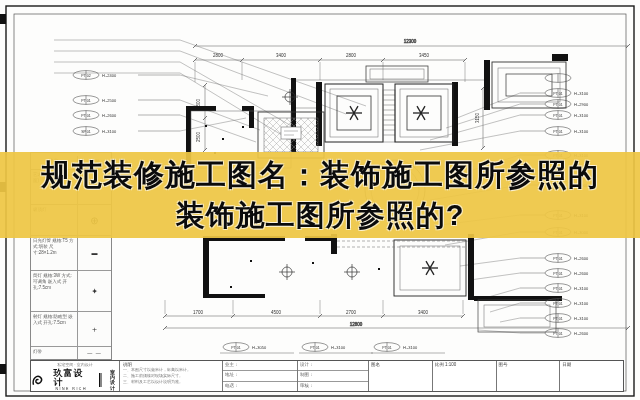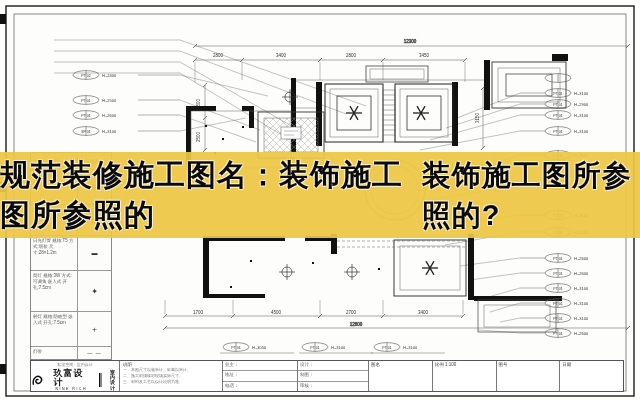--- a/index.html
+++ b/index.html
@@ -11,21 +11,21 @@
   
   #legend{position:absolute;left:30px;top:152px;width:80px;height:206px;z-index:2;
           background:#fcfcfb;border:0.8px solid #888;display:flex;flex-direction:column;font-size:4.5px;color:#555;}
   .lgrow{display:flex;border-bottom:0.6px solid #999;}
   .lgrow:last-child{border-bottom:none;}
   .lgname{width:42px;border-right:0.6px solid #999;padding:2px 2px;line-height:1.3;overflow:hidden;}
   .lgsym{flex:1;display:flex;align-items:center;justify-content:center;color:#333;}
   .lg-h{height:16px;align-items:center;} .lg-h .lgname,.lg-h .lgsym{display:flex;align-items:center;justify-content:center;}
   
   #banner{position:absolute;left:0;top:152px;width:640px;height:86px;z-index:10;
-          background:rgba(238,198,68,0.93);display:flex;flex-direction:row;align-items:center;justify-content:center;}
+          background:rgba(238,198,68,0.93);display:flex;flex-direction:column;align-items:center;justify-content:center;}
   #banner .bl{font-weight:900;color:#0b0b0b;letter-spacing:1px;line-height:40px;
           text-shadow:-1px -1px 0 rgba(255,255,255,.55),1px -1px 0 rgba(255,255,255,.55),
                       -1px 1px 0 rgba(255,255,255,.55),1px 1px 0 rgba(255,255,255,.55);}
   #banner .l1{font-size:30px;} #banner .l2{font-size:29px;}
   
   #tblock{position:absolute;left:30px;top:360px;width:592px;height:30px;z-index:2;background:#fff;
           border:0.8px solid #555;display:flex;font-size:4.5px;color:#444;}
   .tcell{border-right:0.6px solid #777;position:relative;overflow:hidden;}
   .tcell:last-child{border-right:none;}
   #c-logo{width:88px;display:flex;flex-direction:column;align-items:center;}

